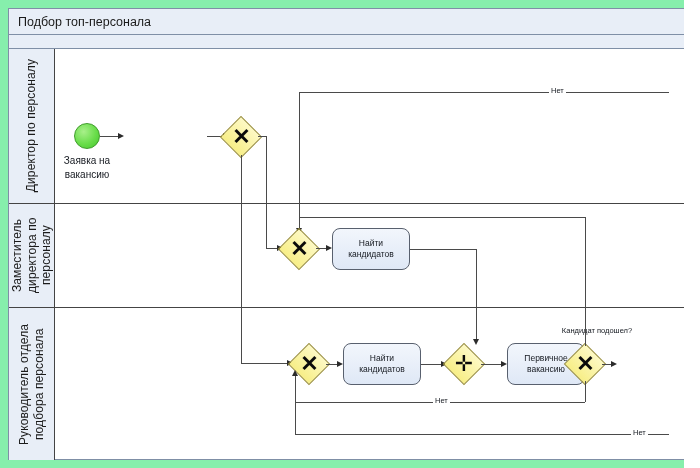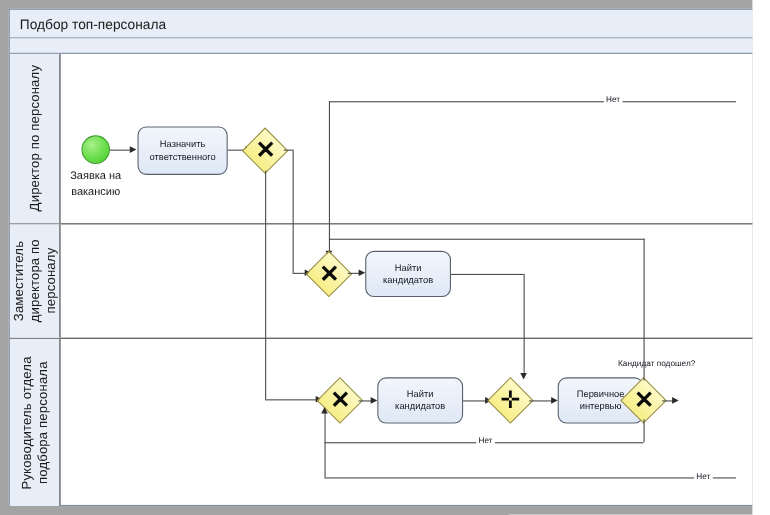--- a/index.html
+++ b/index.html
@@ -1,17 +1,17 @@
 <!DOCTYPE html>
 <html><head>
 <meta charset="utf-8">
 <style>
   html,body{margin:0;padding:0;background:#ffffff;}
   body{font-family:"Liberation Sans","DejaVu Sans",sans-serif;}
-  #canvas{position:relative;width:684px;height:468px;background:#a3a3a3;overflow:hidden;}
+  #canvas{position:relative;width:684px;height:468px;background:#86efac;overflow:hidden;}
   #pool{position:absolute;left:8px;top:8px;width:684px;height:452px;border:1px solid #7f8fa6;box-sizing:border-box;background:#fff;}
   .pool-title{position:absolute;left:0;top:0;width:684px;height:26px;background:#e8eef7;border-bottom:1px solid #7f8fa6;box-sizing:border-box;
      font-size:12.5px;color:#1b1b1b;display:flex;align-items:center;padding-left:9px;}
   .pool-sub{position:absolute;left:0;top:26px;width:684px;height:14px;background:#e8eef7;border-bottom:1px solid #7f8fa6;box-sizing:border-box;}
   .lane{position:absolute;left:0;box-sizing:border-box;border-bottom:1px solid #444;}
   .lane-hdr{position:absolute;left:0;top:0;width:46px;height:100%;background:#e8eef7;border-right:1px solid #444;box-sizing:border-box;
      display:flex;align-items:center;justify-content:center;}
   .lane-hdr span{display:block;writing-mode:vertical-rl;transform:rotate(180deg);font-size:12px;color:#1b1b1b;text-align:center;line-height:1.22;letter-spacing:.1px;}
   .lane-body{position:absolute;left:46px;top:0;right:0;bottom:0;}
 
@@ -56,23 +56,20 @@
       <div class="lane-hdr">
         <span>Директор по персоналу</span>
       </div>
       <div class="lane-body">
 
         <div class="start-evt" style="left:19px;top:74px;"></div>
         <div class="evt-label" style="left:-3px;top:105px;width:70px;">Заявка на вакансию</div>
         <div class="ln lnh" style="left:45px;top:87px;width:19px;"></div>
         <div class="arw r" style="left:63px;top:84px;"></div>
 
-        <div class="task" style="left:70px;top:66px;width:82px;height:44px;">
-          <span>Назначить ответственного</span>
-        </div>
 
         <div class="ln lnh" style="left:152px;top:87px;width:17px;"></div>
         <div class="arw r" style="left:168px;top:84px;"></div>
 
         <div class="gw" style="left:168px;top:70px;">
           <div class="dia"></div>
           <div class="mark x">✕</div>
         </div>
 
         <div class="ln lnh" style="left:203px;top:87px;width:8px;"></div>
@@ -150,21 +147,21 @@
           <div class="dia"></div>
           <div class="mark">✛</div>
         </div>
         <div class="ln lnv" style="left:421px;top:0;height:31px;"></div>
         <div class="arw d" style="left:418px;top:31px;"></div>
 
         <div class="ln lnh" style="left:426px;top:56px;width:21px;"></div>
         <div class="arw r" style="left:446px;top:53px;"></div>
 
         <div class="task" style="left:452px;top:35px;width:78px;height:42px;">
-          <span>Первичное интервью</span>
+          <span>Первичное вакансию</span>
         </div>
 
         <div class="ln lnh" style="left:530px;top:56px;width:16px;"></div>
         <div class="arw r" style="left:544px;top:53px;"></div>
 
         <div class="gw-label" style="left:505px;top:18px;width:74px;">Кандидат подошел?</div>
         <div class="gw" style="left:512px;top:38px;">
           <div class="dia"></div>
           <div class="mark x">✕</div>
         </div>

